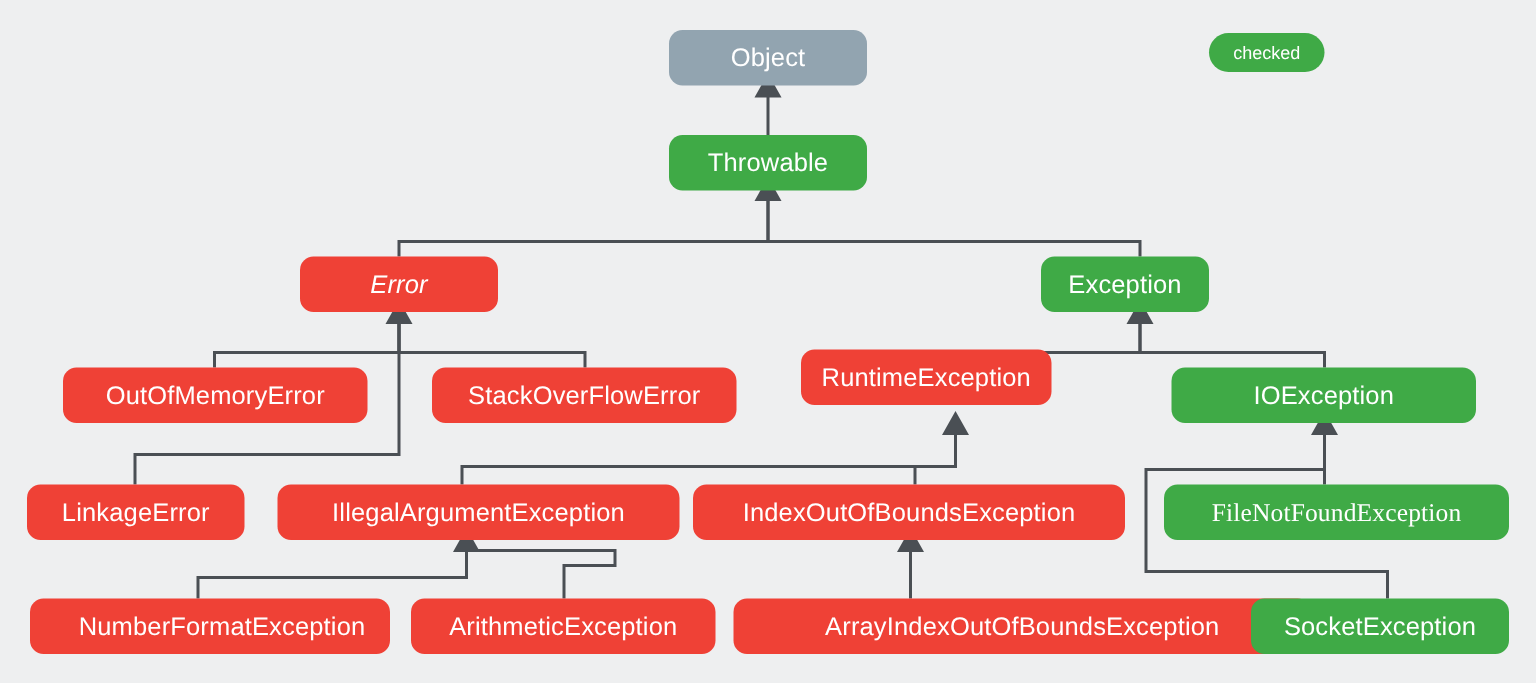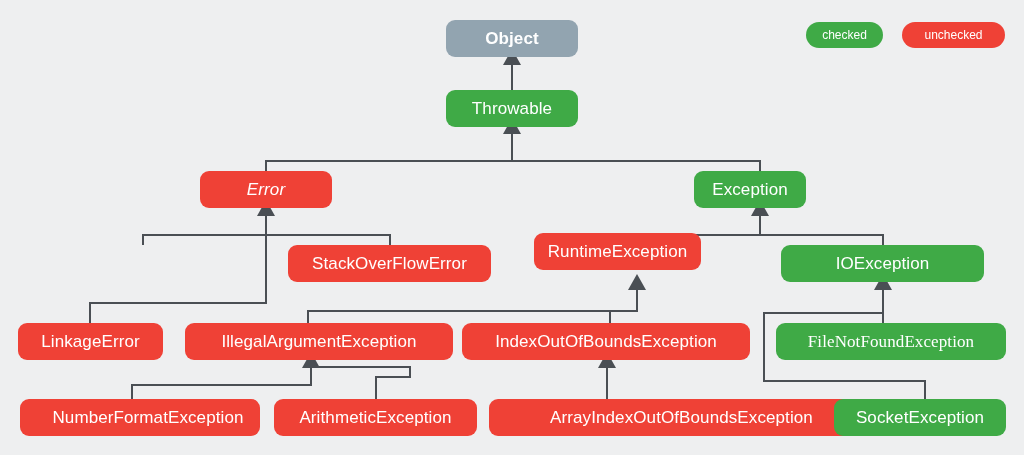--- a/index.html
+++ b/index.html
@@ -38,21 +38,21 @@
     color: #ffffff;
     font-size: 17px;
     line-height: 1;
     letter-spacing: 0.1px;
     white-space: nowrap;
     padding: 0 12px;
     z-index: 2;
   }
   .node.checked   { background: #3faa46; }
   .node.unchecked { background: #ef4136; }
-  .node.root      { background: #92a4b0; font-weight: bold; }
+  .node.root      { background: #92a4b0; }
 
   .legend {
     position: absolute;
     box-sizing: border-box;
     display: flex;
     align-items: center;
     justify-content: center;
     border-radius: 999px;
     color: #ffffff;
     font-size: 12px;
@@ -90,26 +90,26 @@
       <polygon points="760,200 751,216 769,216" fill="#4a4f54"></polygon>
       <polygon points="637,274 628,290 646,290" fill="#4a4f54"></polygon>
       <polygon points="883,274 874,290 892,290" fill="#4a4f54"></polygon>
       <polygon points="311,352 302,368 320,368" fill="#4a4f54"></polygon>
       <polygon points="607,352 598,368 616,368" fill="#4a4f54"></polygon>
     </svg>
 <div class="node root" style="left: 446px; top: 20px; width: 132px; height: 37px;">Object</div>
     <div class="node checked" style="left: 446px; top: 90px; width: 132px; height: 37px;">Throwable</div>
     <div class="node unchecked" style="left: 200px; top: 171px; width: 132px; height: 37px; font-style: italic;">Error</div>
     <div class="node checked" style="left: 694px; top: 171px; width: 112px; height: 37px;">Exception</div>
+    <div class="node unchecked" style="left: 42px; top: 245px; width: 203px; height: 37px;">OutOfMemoryError</div>
     <div class="node unchecked" style="left: 288px; top: 245px; width: 203px; height: 37px;">StackOverFlowError</div>
     <div class="node unchecked" style="left: 534px; top: 233px; width: 167px; height: 37px;">RuntimeException</div>
     <div class="node checked" style="left: 781px; top: 245px; width: 203px; height: 37px;">IOException</div>
     <div class="node unchecked" style="left: 18px; top: 323px; width: 145px; height: 37px;">LinkageError</div>
     <div class="node unchecked" style="left: 185px; top: 323px; width: 268px; height: 37px;">IllegalArgumentException</div>
     <div class="node unchecked" style="left: 462px; top: 323px; width: 288px; height: 37px;">IndexOutOfBoundsException</div>
     <div class="node checked" style="left: 776px; top: 323px; width: 230px; height: 37px; font-family: Liberation Serif, serif;">FileNotFoundException</div>
     <div class="node unchecked" style="left: 20px; top: 399px; width: 240px; height: 37px; padding-left: 28px;">NumberFormatException</div>
     <div class="node unchecked" style="left: 274px; top: 399px; width: 203px; height: 37px;">ArithmeticException</div>
     <div class="node unchecked" style="left: 489px; top: 399px; width: 385px; height: 37px;">ArrayIndexOutOfBoundsException</div>
     <div class="node checked" style="left: 834px; top: 399px; width: 172px; height: 37px;">SocketException</div>
     <div class="legend checked" style="left: 806px; top: 22px; width: 77px; height: 26px;">checked</div>
-    <div class="legend unchecked" style="left: 902px; top: 22px; width: 103px; height: 26px;">unchecked</div>
   </div>
 
 </body></html>

